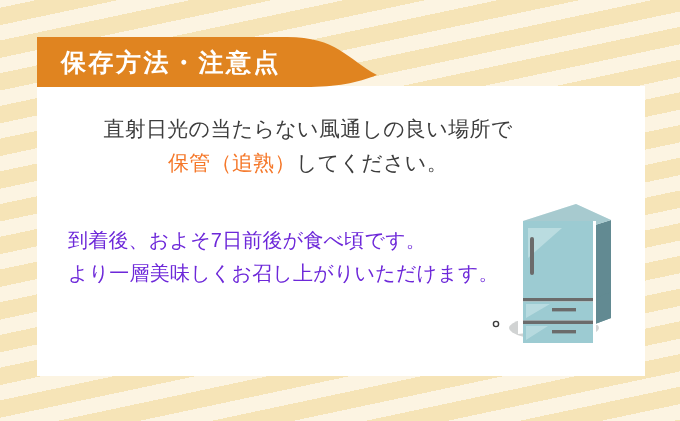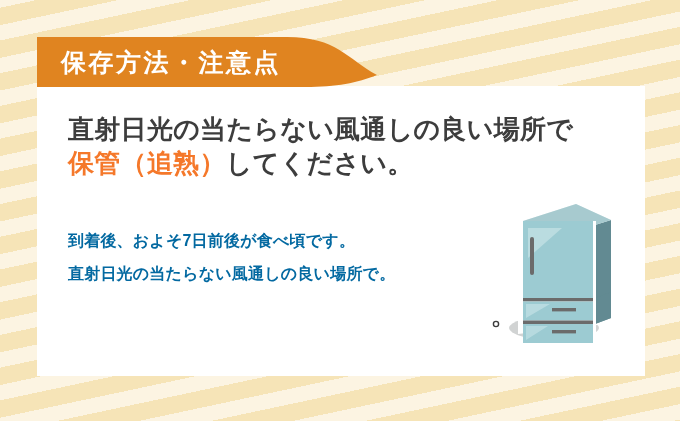--- a/index.html
+++ b/index.html
@@ -83,42 +83,43 @@
   
   .body-text {
     position: absolute;
     left: 68px;
     top: 112px;
     width: 480px;
     z-index: 3;
   }
   .lead {
     color: #3d3d3d;
-    font-size: 26px;
-    font-weight: bold;
+    font-size: 21px;
+    font-weight: normal;
     line-height: 34px;
     letter-spacing: 0.3px;
     white-space: nowrap;
+    text-align: center;
   }
   .lead .accent {
     color: #f5782a;
     margin-top: 20px;
   }
 
   .sub-text {
     position: absolute;
     left: 68px;
     top: 224px;
     width: 470px;
     z-index: 3;
   }
   .sub-line {
-    color: #0369a1;
-    font-size: 16px;
-    font-weight: bold;
+    color: #6d28d9;
+    font-size: 20px;
+    font-weight: normal;
     line-height: 33px;
     letter-spacing: 0.2px;
     white-space: nowrap;
   }
 
   
   .fridge {
     position: absolute;
     left: 490px;
     top: 198px;
@@ -144,21 +145,21 @@
     <div class="banner-title">保存方法・注意点</div>
   </div>
 
   <div class="body-text">
     <div class="lead">直射日光の当たらない風通しの良い場所で</div>
     <div class="lead"><span class="accent">保管（追熟）</span><span>してください。</span></div>
   </div>
 
   <div class="sub-text">
     <div class="sub-line">到着後、およそ7日前後が食べ頃です。</div>
-    <div class="sub-line">直射日光の当たらない風通しの良い場所で。</div>
+    <div class="sub-line">より一層美味しくお召し上がりいただけます。</div>
   </div>
 
   <div class="fridge">
     <svg viewBox="0 0 130 155" width="130" height="155">
 
       <ellipse cx="64" cy="130" rx="45" ry="12" fill="#c9cbcb" opacity="0.85"></ellipse>
 
       <circle cx="6" cy="126" r="2.6" fill="none" stroke="#3d3d3d" stroke-width="1.4"></circle>
 
       <path d="M28 20 L86 2 L124 23 L124 125 L28 136 Z" fill="#ffffff"></path>

